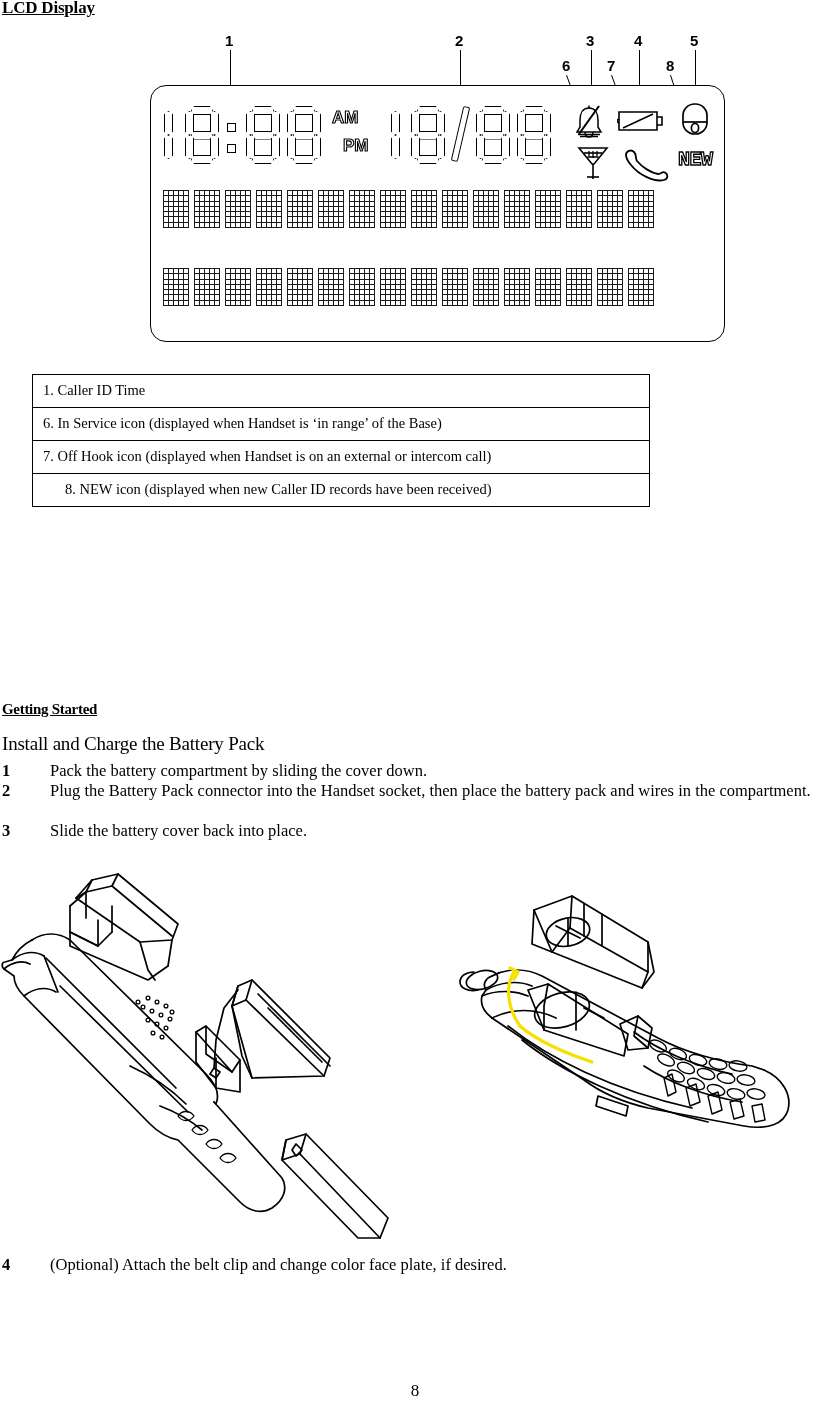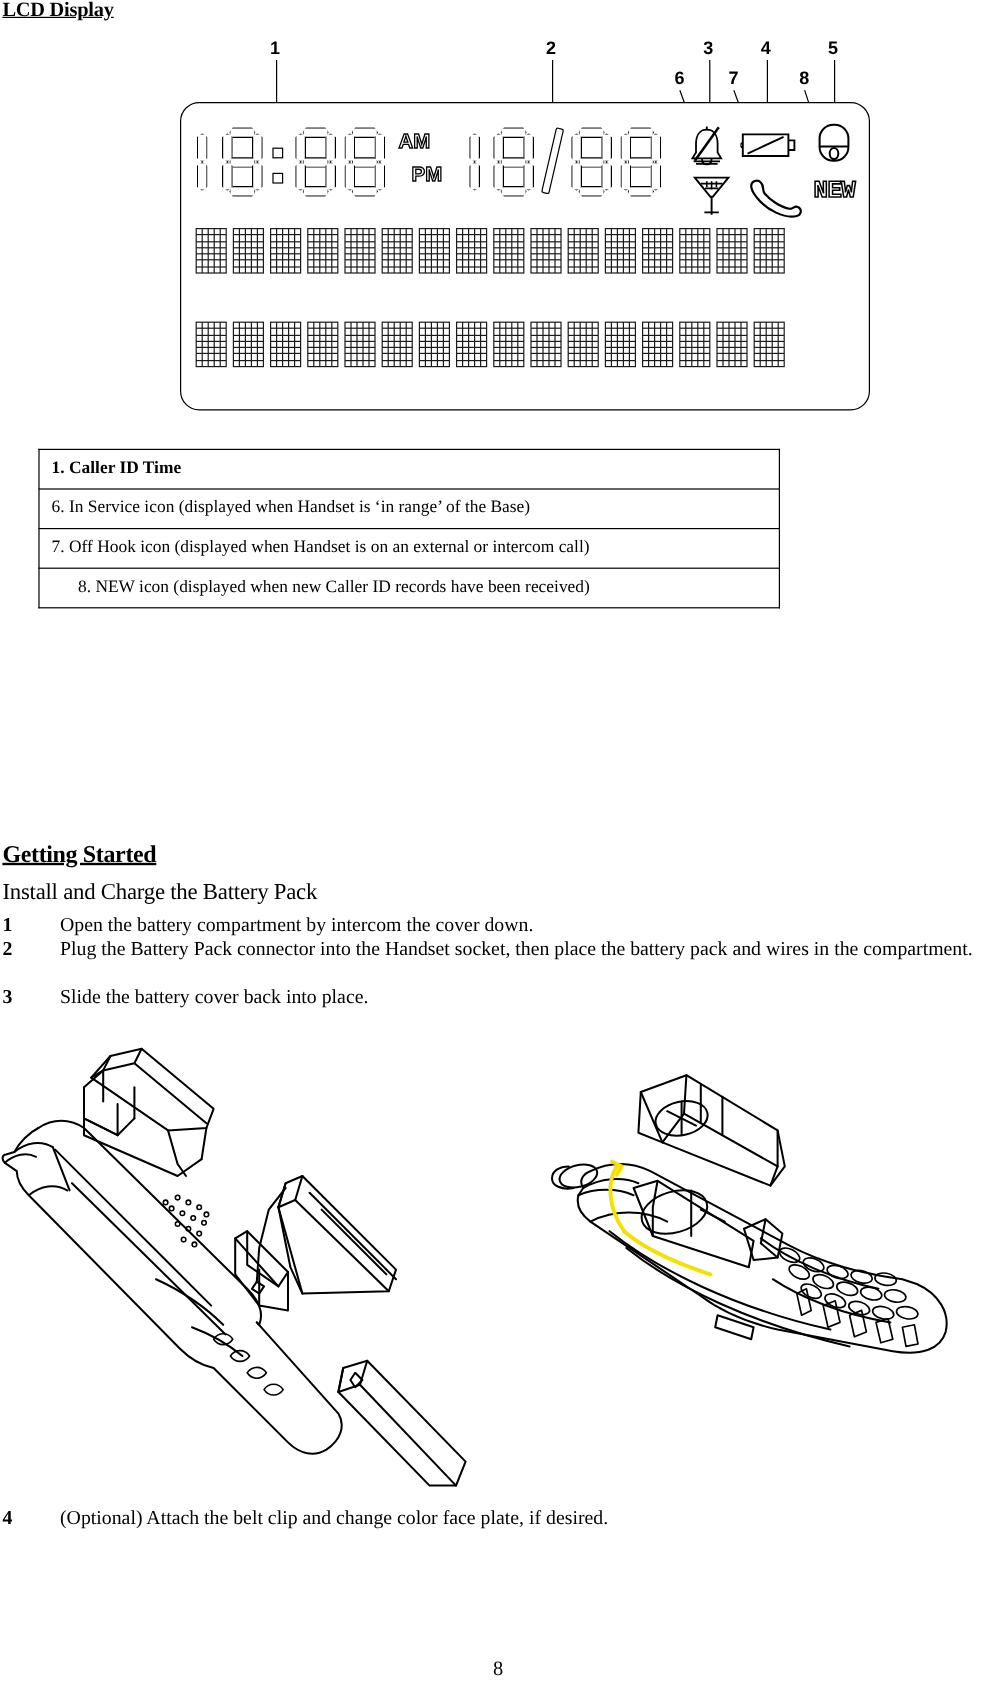--- a/index.html
+++ b/index.html
@@ -25,21 +25,21 @@
   }
   #lcd-heading {
     left: 2px;
     top: -2px;
     font-size: 17px;
     letter-spacing: -0.2px;
   }
   #getting-started-heading {
     left: 2px;
     top: 701px;
-    font-size: 20px;
+    font-size: 15px;
     letter-spacing: -0.3px;
   }
   #install-subheading {
     position: absolute;
     left: 2px;
     top: 733px;
     font-size: 19px;
     white-space: nowrap;
     letter-spacing: -0.2px;
   }
@@ -197,21 +197,21 @@
     font-size: 14.5px;
     padding: 4px 0 5px 10px;
     height: 23px;
     vertical-align: middle;
     white-space: nowrap;
     border-left: 1.7px solid #000;
     border-right: 1.7px solid #000;
     border-top: 0.9px solid #000;
     border-bottom: 0.9px solid #000;
   }
-  #lcd-info-table tr:first-child td { border-top: 1.7px solid #000; font-weight: bold; }
+  #lcd-info-table tr:first-child td { border-top: 1.7px solid #000; }
   #lcd-info-table tr:last-child  td { border-bottom: 1.7px solid #000; padding-left: 32px; }
   #lcd-info-table tr.thick-bottom td { border-bottom: 1.7px solid #000; }
 
   
   .step {
     position: absolute;
     font-size: 16.5px;
     line-height: 20px;
   }
   .step .num {
@@ -1629,21 +1629,21 @@
     </tr>
   </tbody>
 </table>
 
 <div id="getting-started-heading" class="h-section">Getting Started</div>
 
 <div id="install-subheading">Install and Charge the Battery Pack</div>
 
 <div class="step" id="step-1">
   <span class="num">1</span>
-  <span class="txt">Open the battery compartment by intercom the cover down.</span>
+  <span class="txt">Pack the battery compartment by sliding the cover down.</span>
 </div>
 <div class="step" id="step-2">
   <span class="num">2</span>
   <span class="txt">Plug the Battery Pack connector into the Handset socket, then place the battery pack and wires in the compartment.</span>
 </div>
 <div class="step" id="step-3">
   <span class="num">3</span>
   <span class="txt">Slide the battery cover back into place.</span>
 </div>
 

